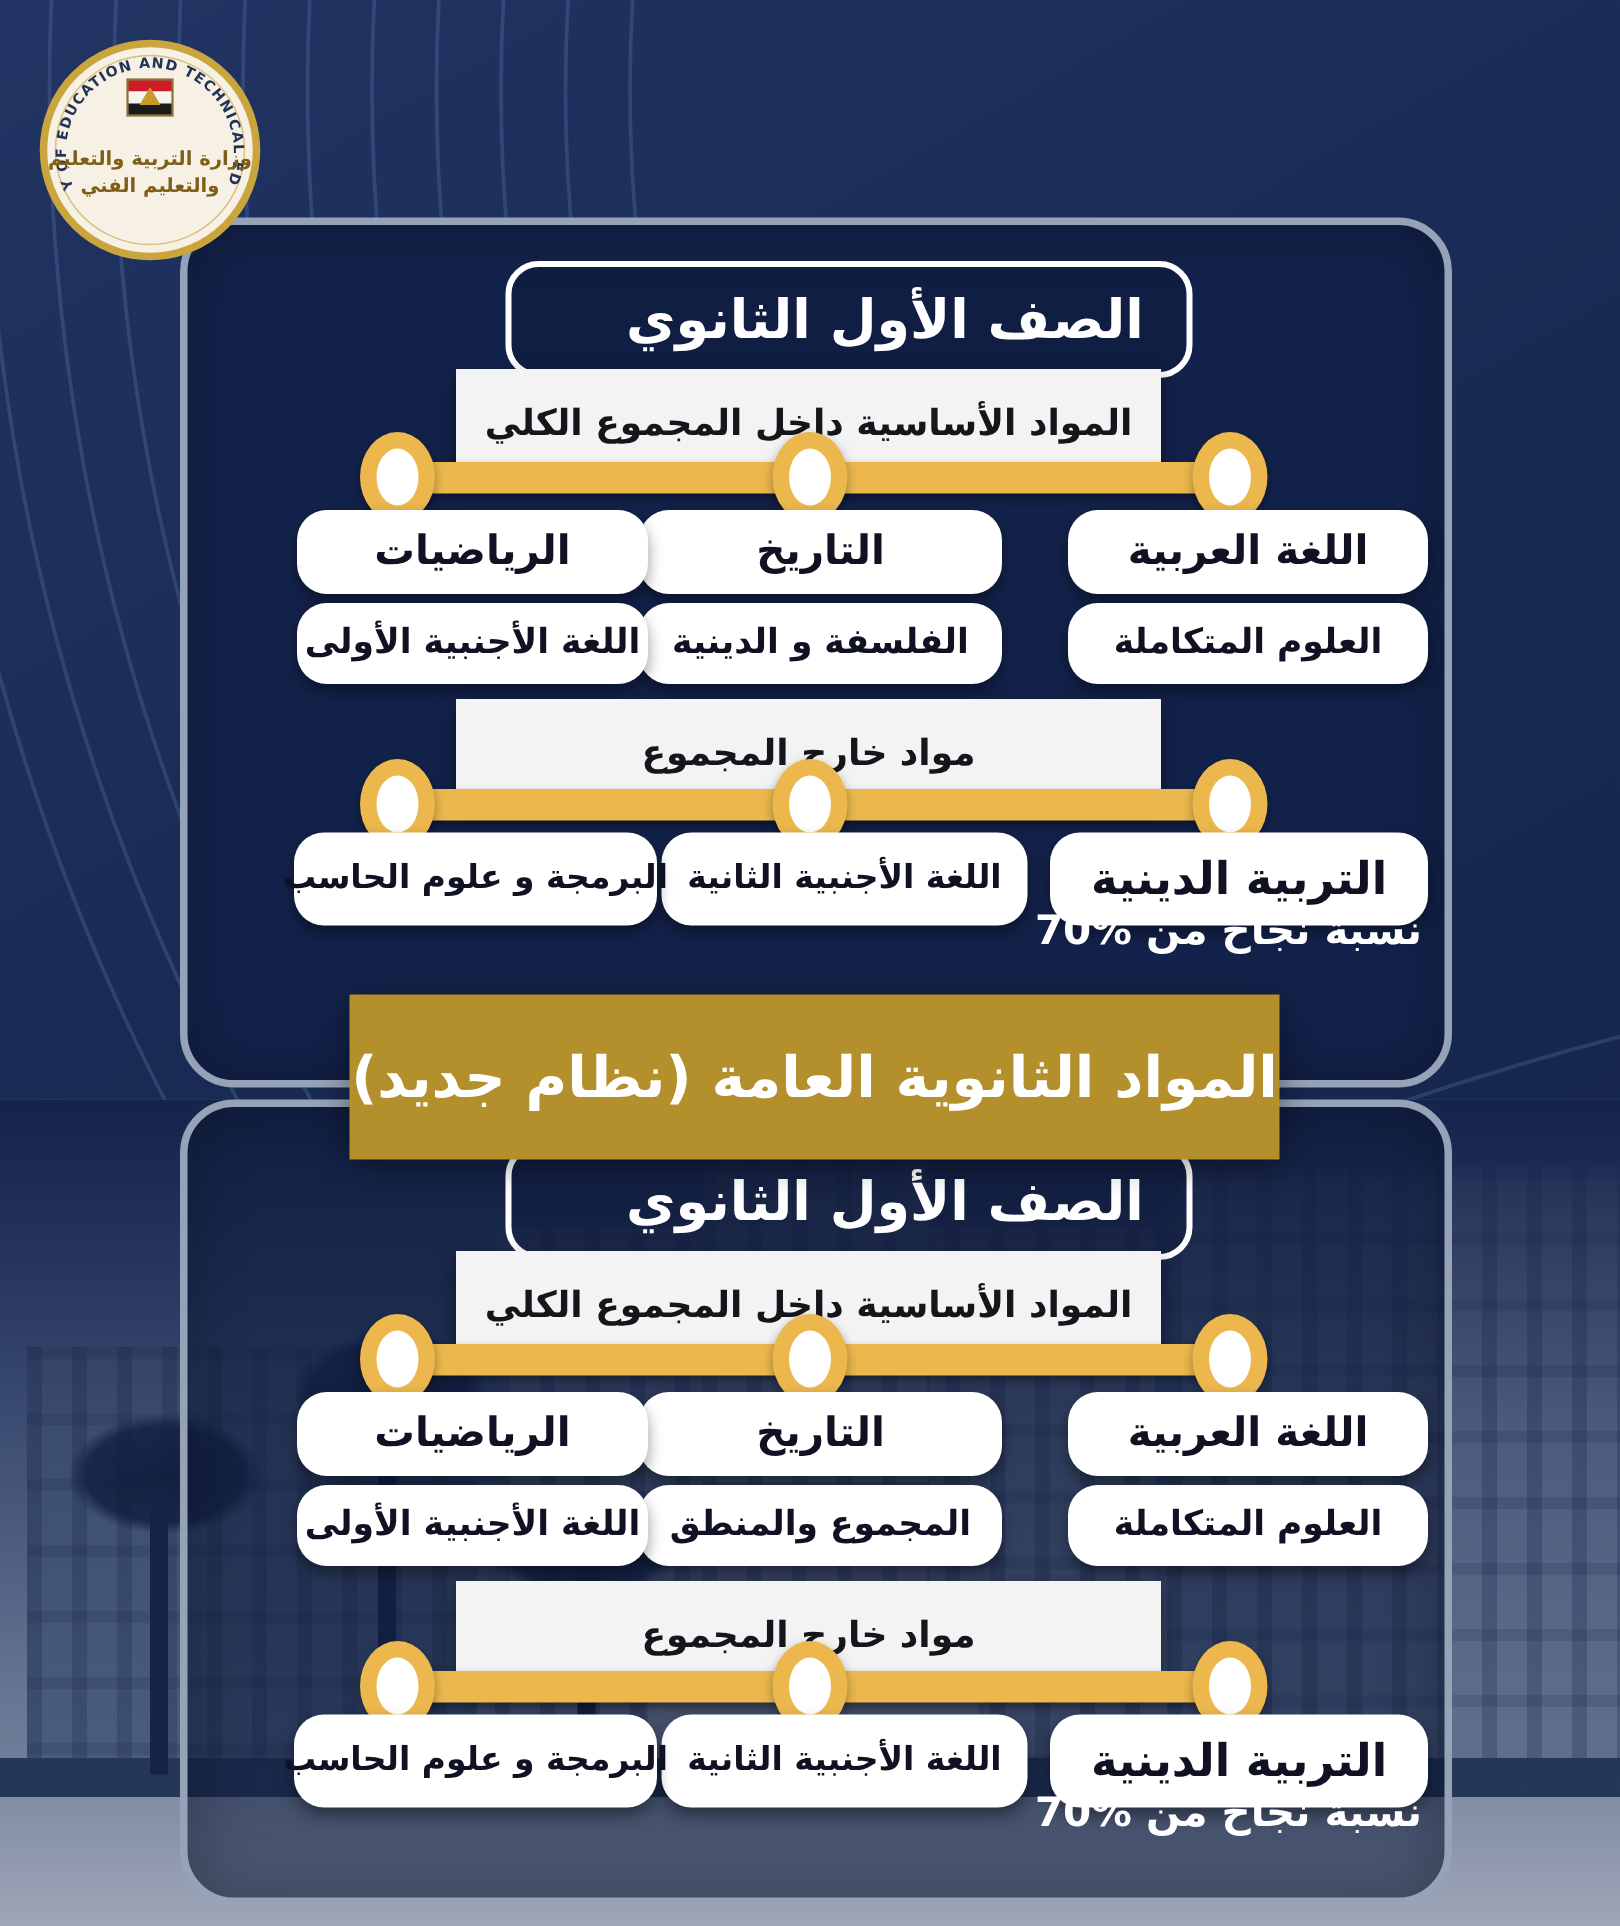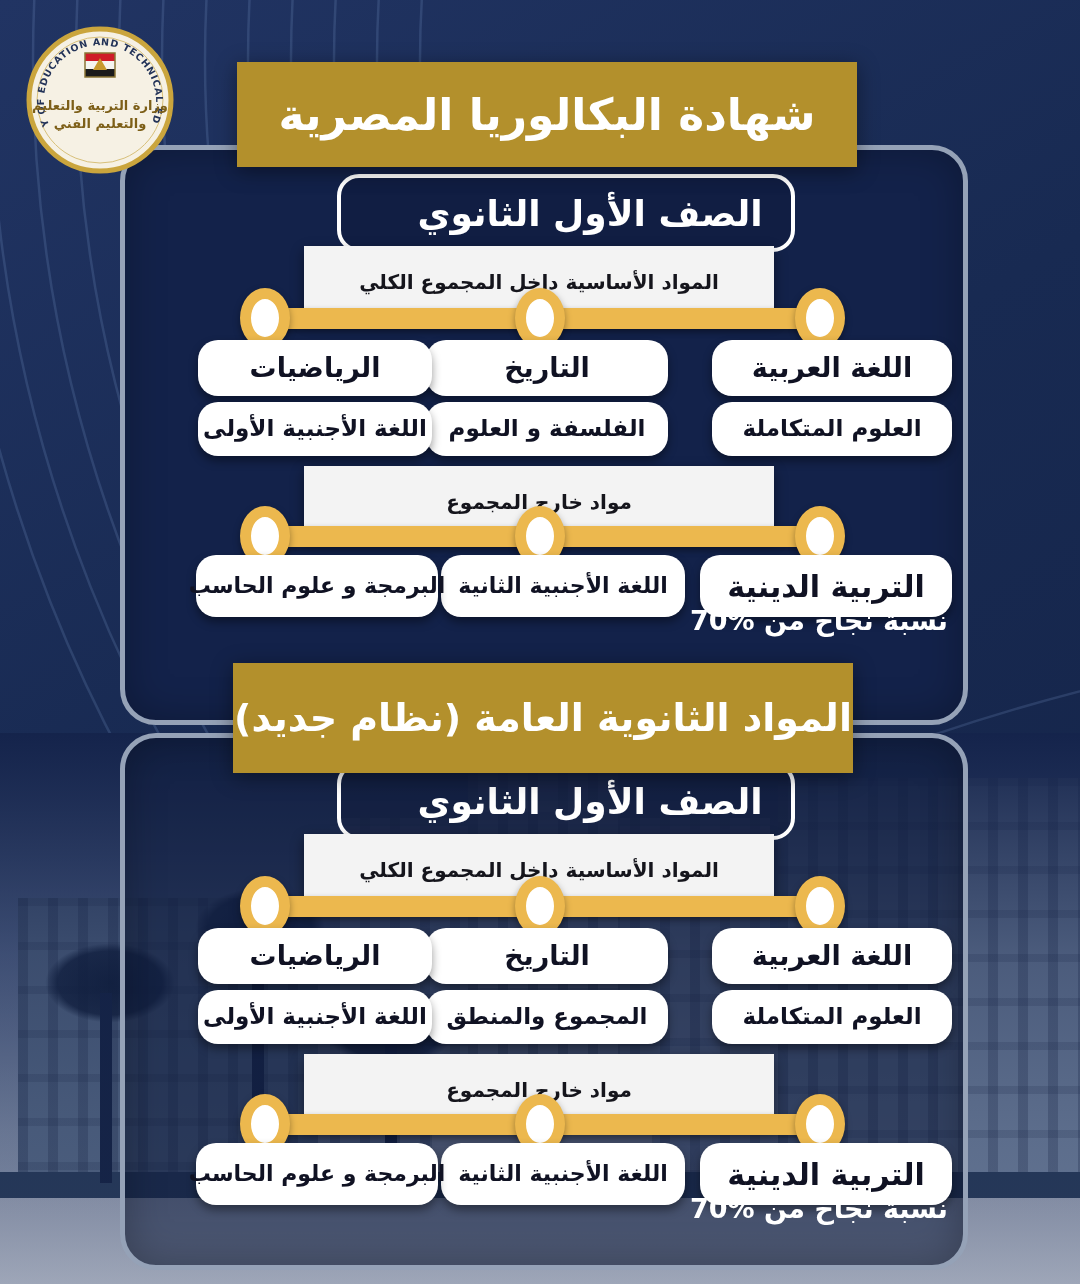--- a/index.html
+++ b/index.html
@@ -38,21 +38,21 @@
   .panel {position:absolute; left:120px; width:838px; border:5px solid #95a2b7;
           border-radius:36px; box-shadow: inset 0 0 40px rgba(0,0,0,0.28);}
   .panel.p1 {top:145px; height:570px; background:#13224a;}
   .panel.p2 {top:733px; height:527px; background:rgba(16,29,62,0.55);}
 
   .grade-pill {position:absolute; left:212px; top:24px; width:402px; height:70px;
      border:4px solid #fff; border-radius:22px; background:rgba(10,20,46,0.25);
      color:#fff; font-size:36px; font-weight:bold;
      display:flex; align-items:center; justify-content:center; white-space:nowrap;padding-left:48px;}
   .hbar {position:absolute; left:179px; width:470px; height:72px; background:#f3f3f3;
-     color:#15151c; font-weight:bold; font-size:20px; text-align:center;
+     color:#15151c; font-weight:bold; font-size:24px; text-align:center;
      display:flex; align-items:center; justify-content:center;
      box-shadow:0 5px 12px rgba(0,0,0,0.45); white-space:nowrap;}
   .hbar.b1 {top:96px;} .hbar.b2 {top:316px;}
 
   .gline {position:absolute; left:140px; width:556px; height:21px; background:#ecb84e;
           border-radius:11px; box-shadow:0 3px 6px rgba(0,0,0,0.35);}
   .gline.g1 {top:158px;} .gline.g2 {top:376px;}
   .gnode {position:absolute; width:28px; height:38px; background:#fff;
           border:11px solid #ecb84e; border-radius:50%; box-shadow:0 3px 7px rgba(0,0,0,0.35);}
   .gn1 {top:138px;} .gn2 {top:356px;}
@@ -132,21 +132,21 @@
     <div class="hbar b1" dir="rtl">المواد الأساسية داخل المجموع الكلي</div>
     <div class="gline g1"></div>
     <div class="gnode gn1 gn-r"></div>
     <div class="gnode gn1 gn-m"></div>
     <div class="gnode gn1 gn-l"></div>
 
     <div class="pill r1 pos-r" dir="rtl">اللغة العربية</div>
     <div class="pill r1 pos-m" dir="rtl">التاريخ</div>
     <div class="pill r1 pos-l" dir="rtl">الرياضيات</div>
     <div class="pill r2 pos-r" dir="rtl">العلوم المتكاملة</div>
-    <div class="pill r2 pos-m" dir="rtl">الفلسفة و العلوم</div>
+    <div class="pill r2 pos-m" dir="rtl">الفلسفة و الدينية</div>
     <div class="pill r2 pos-l" dir="rtl">اللغة الأجنبية الأولى</div>
 
     <div class="hbar b2" dir="rtl">مواد خارج المجموع</div>
     <div class="gline g2"></div>
     <div class="gnode gn2 gn-r"></div>
     <div class="gnode gn2 gn-m"></div>
     <div class="gnode gn2 gn-l"></div>
 
     <div class="pill r3 pos-r" dir="rtl">التربية الدينية</div>
     <div class="pill r3 pos-m" dir="rtl">اللغة الأجنبية الثانية</div>
@@ -174,21 +174,20 @@
     <div class="gnode gn2 gn-r"></div>
     <div class="gnode gn2 gn-m"></div>
     <div class="gnode gn2 gn-l"></div>
 
     <div class="pill r3 pos-r" dir="rtl">التربية الدينية</div>
     <div class="pill r3 pos-m" dir="rtl">اللغة الأجنبية الثانية</div>
     <div class="pill r3 pos-l" dir="rtl">البرمجة و علوم الحاسب</div>
     <div class="note" dir="rtl">نسبة نجاح من %70</div>
   </div>
 
-  <div class="banner top" dir="rtl">شهادة البكالوريا المصرية</div>
   <div class="banner mid" dir="rtl">المواد الثانوية العامة (نظام جديد)</div>
 
   <svg class="logo" viewBox="0 0 148 148">
     <circle cx="74" cy="74" r="71" fill="#f6f1e4" stroke="#caa53d" stroke-width="5"></circle>
     <circle cx="74" cy="74" r="63" fill="none" stroke="#d8c07a" stroke-width="1"></circle>
     <path id="logo-arc" d="M 22 96 A 56 56 0 1 1 126 96" fill="none"></path>
     <text font-size="9.5" font-weight="bold" fill="#233358" letter-spacing="0.8">
       <textPath href="#logo-arc" startOffset="50%" text-anchor="middle">MINISTRY OF EDUCATION AND TECHNICAL EDUCATION</textPath>
     </text>
     <g>

